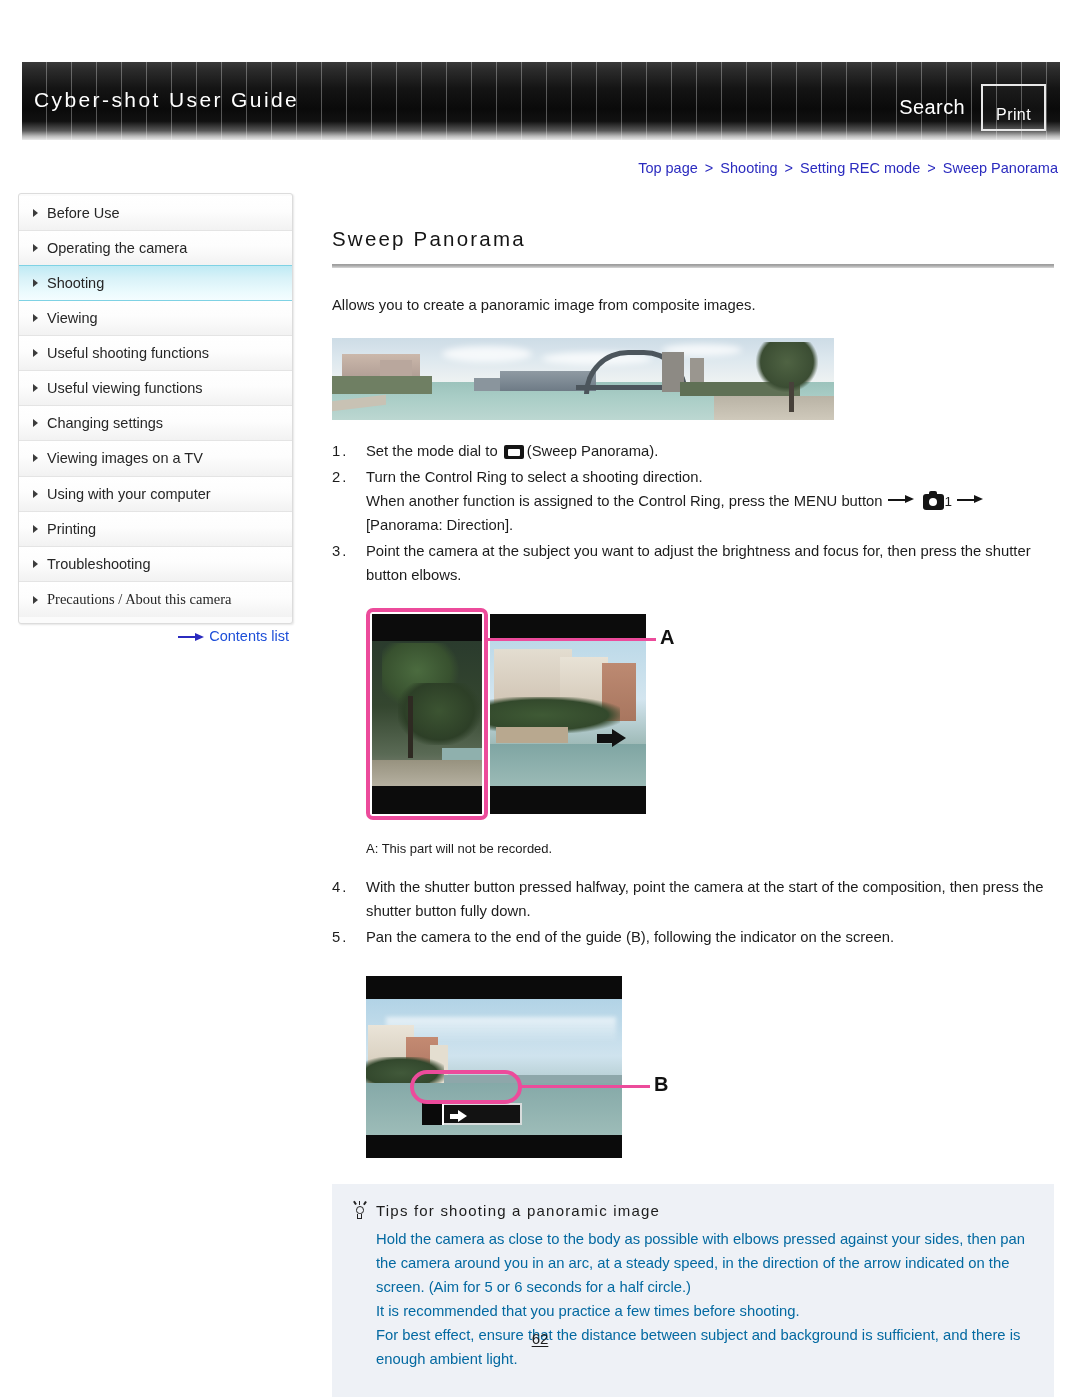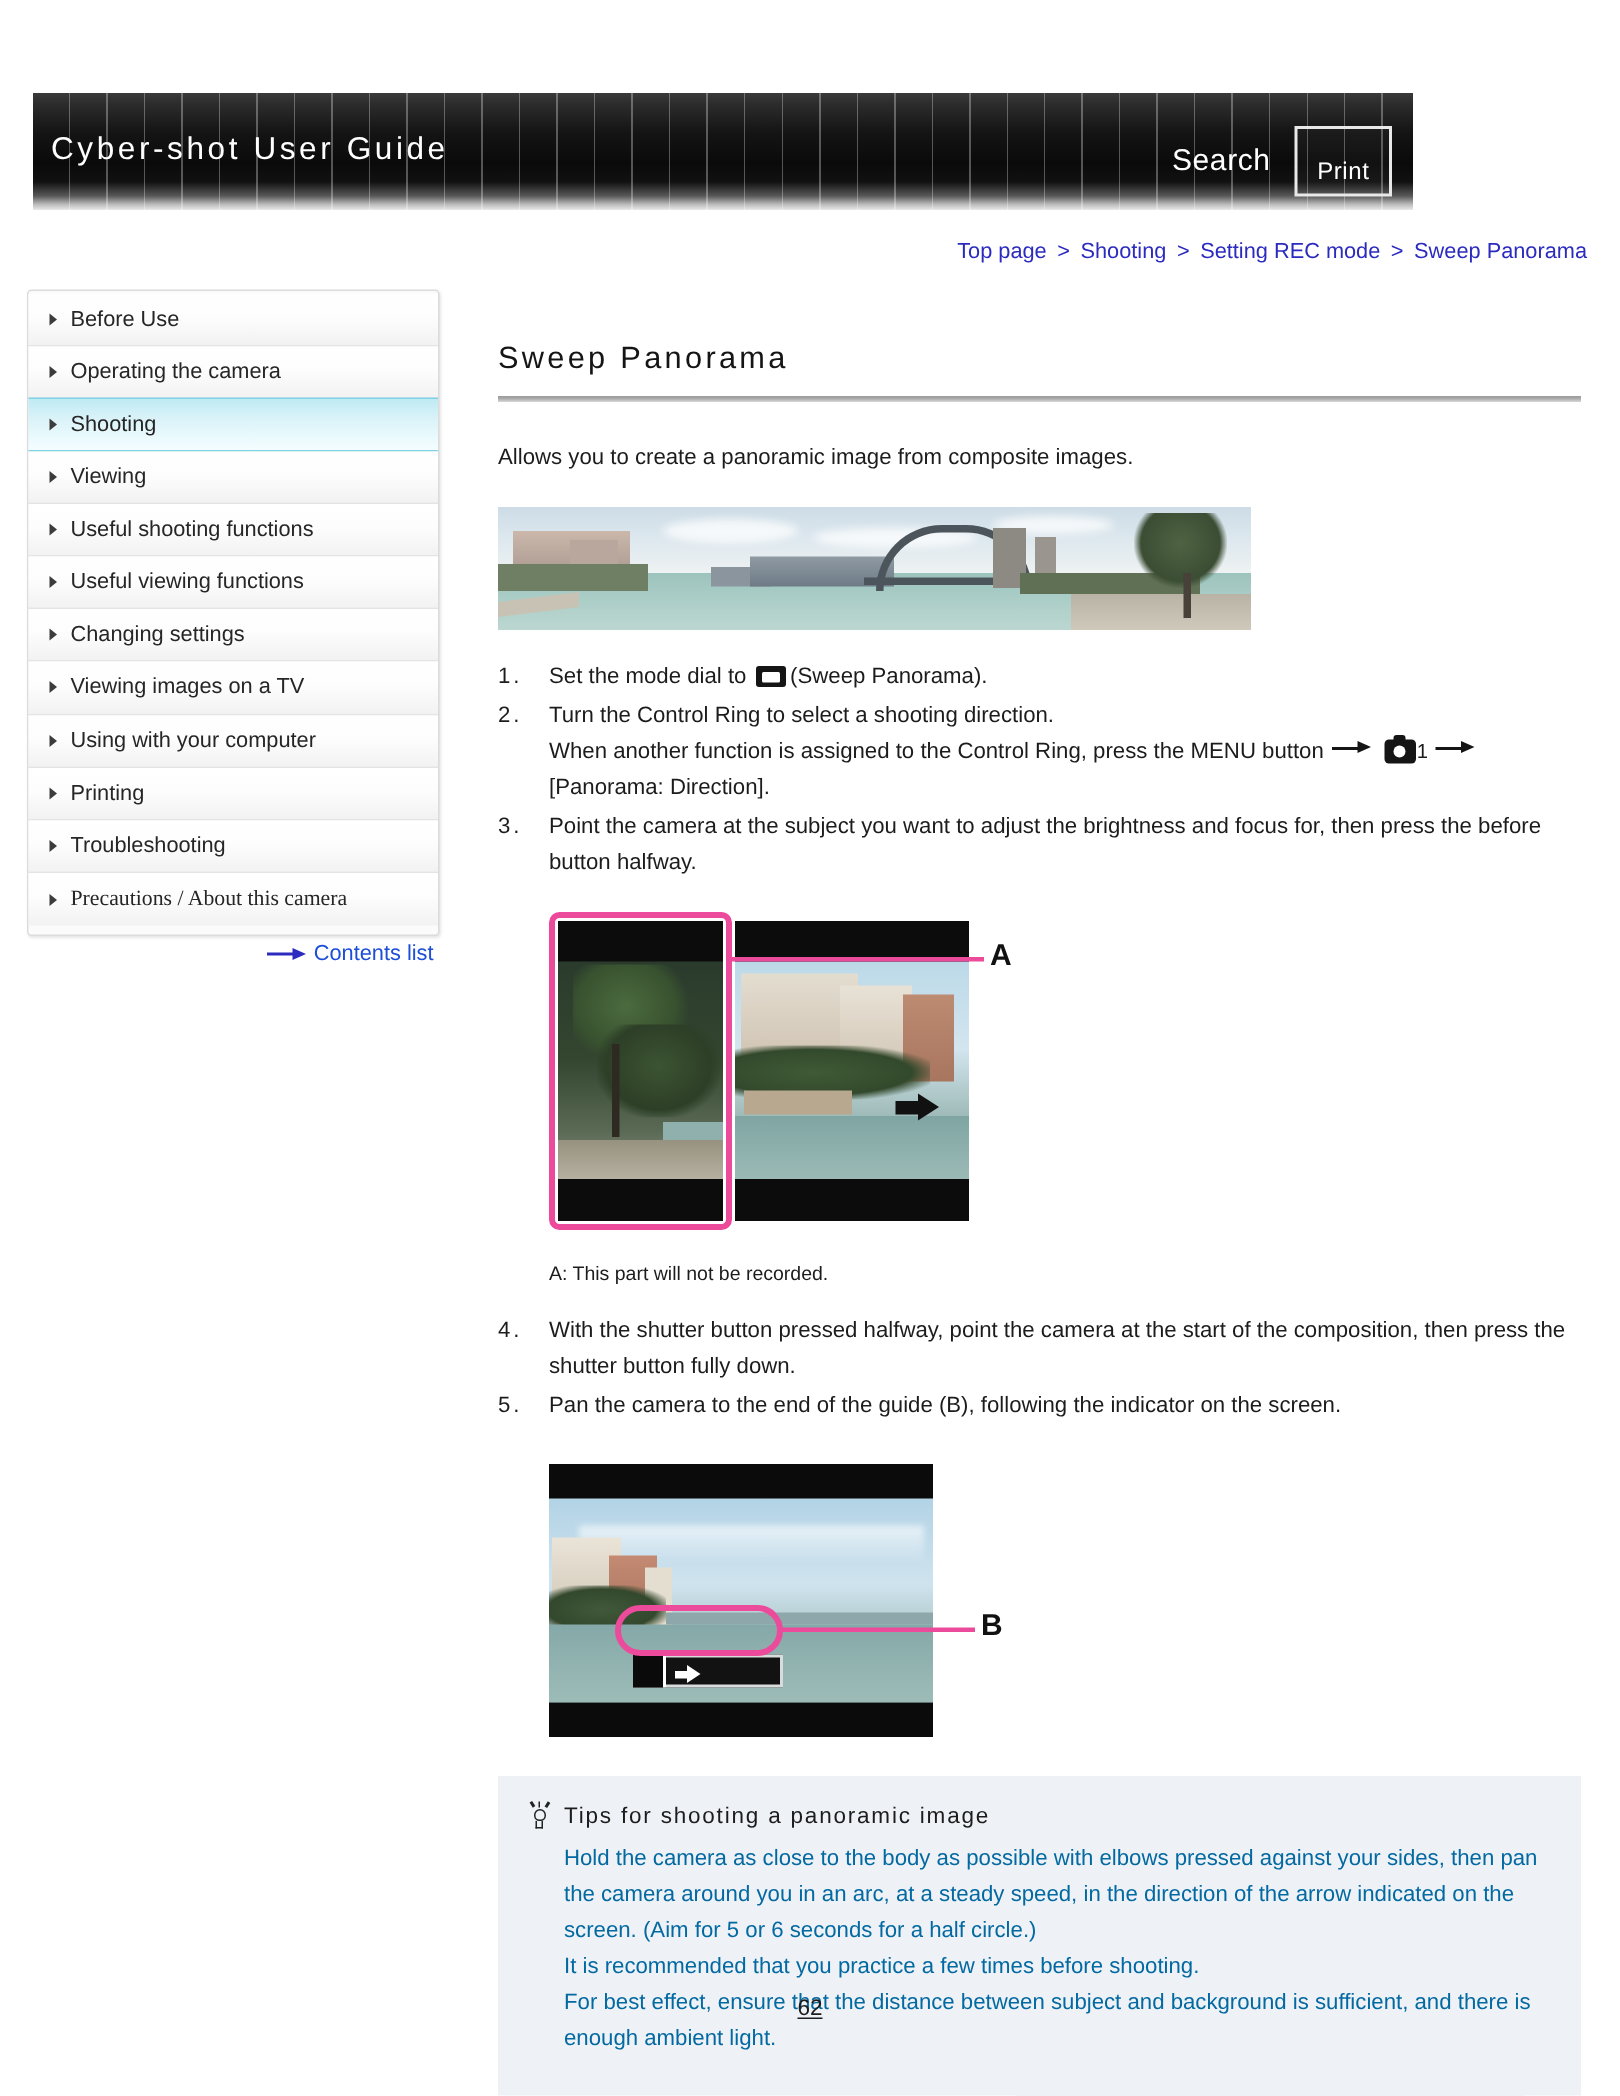--- a/index.html
+++ b/index.html
@@ -12,21 +12,21 @@
     color:#1a1a1a;
     position:relative;
     overflow:hidden;
   }
 
   
   .header-wrap{
     position:absolute; left:0; top:62px; width:1080px; height:84px;
   }
   .header-bar{
-    position:absolute; left:22px; top:0; width:920px; height:78px;
+    position:absolute; left:22px; top:0; width:1038px; height:78px;
     background:
       linear-gradient(to bottom,
         #3a3a3a 0%, #2b2b2b 10%, #141414 34%, #0a0a0a 60%,
         #111 76%, #585858 88%, #b9b9b9 95%, #e9e9e9 100%);
     overflow:hidden;
   }
   .header-stripes{
     position:absolute; inset:0;
     background-image:repeating-linear-gradient(
       to right,
@@ -644,21 +644,21 @@
       <div class="step-num">2.</div>
       <div class="step-body">
         <span>Turn the Control Ring to select a shooting direction.</span>
         <span class="step-sub"><span>When another function is assigned to the Control Ring, press the MENU button</span><span class="arrow-r"></span><span class="icon-cam"></span><span class="icon-cam-num">1</span><span class="arrow-r"></span></span>
         <span class="step-sub">[Panorama: Direction].</span>
       </div>
     </div>
 
     <div class="step">
       <div class="step-num">3.</div>
-      <div class="step-body">Point the camera at the subject you want to adjust the brightness and focus for, then press the before button halfway.</div>
+      <div class="step-body">Point the camera at the subject you want to adjust the brightness and focus for, then press the shutter button elbows.</div>
     </div>
   </div>
 
   <div class="figA">
     <div class="figA-left">
       <div class="figA-left-img">
         <div class="figA-palm"></div>
         <div class="figA-bush"></div>
         <div class="figA-trunk"></div>
         <div class="figA-water"></div>

